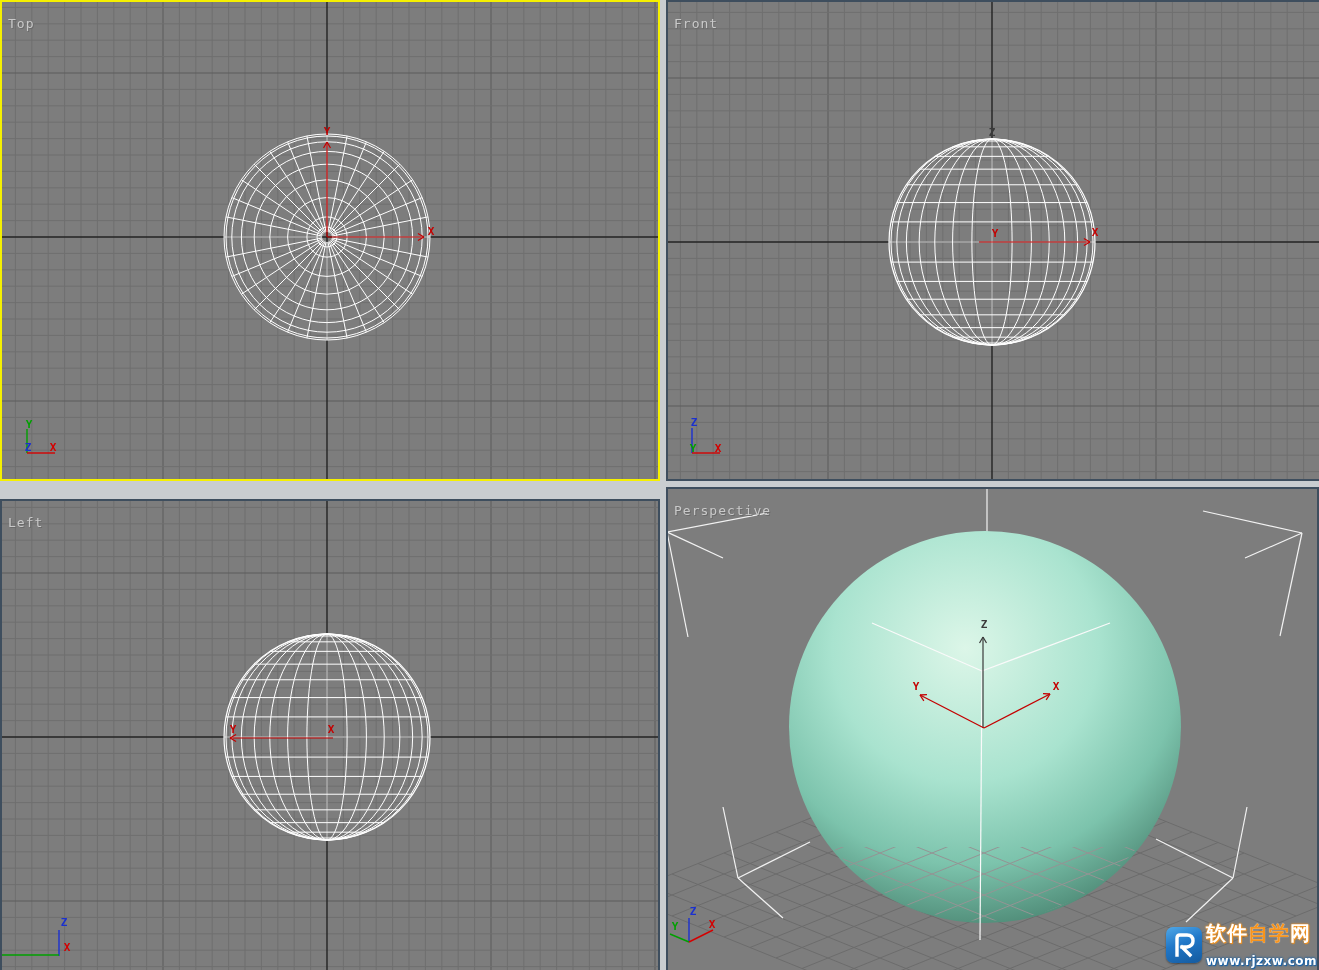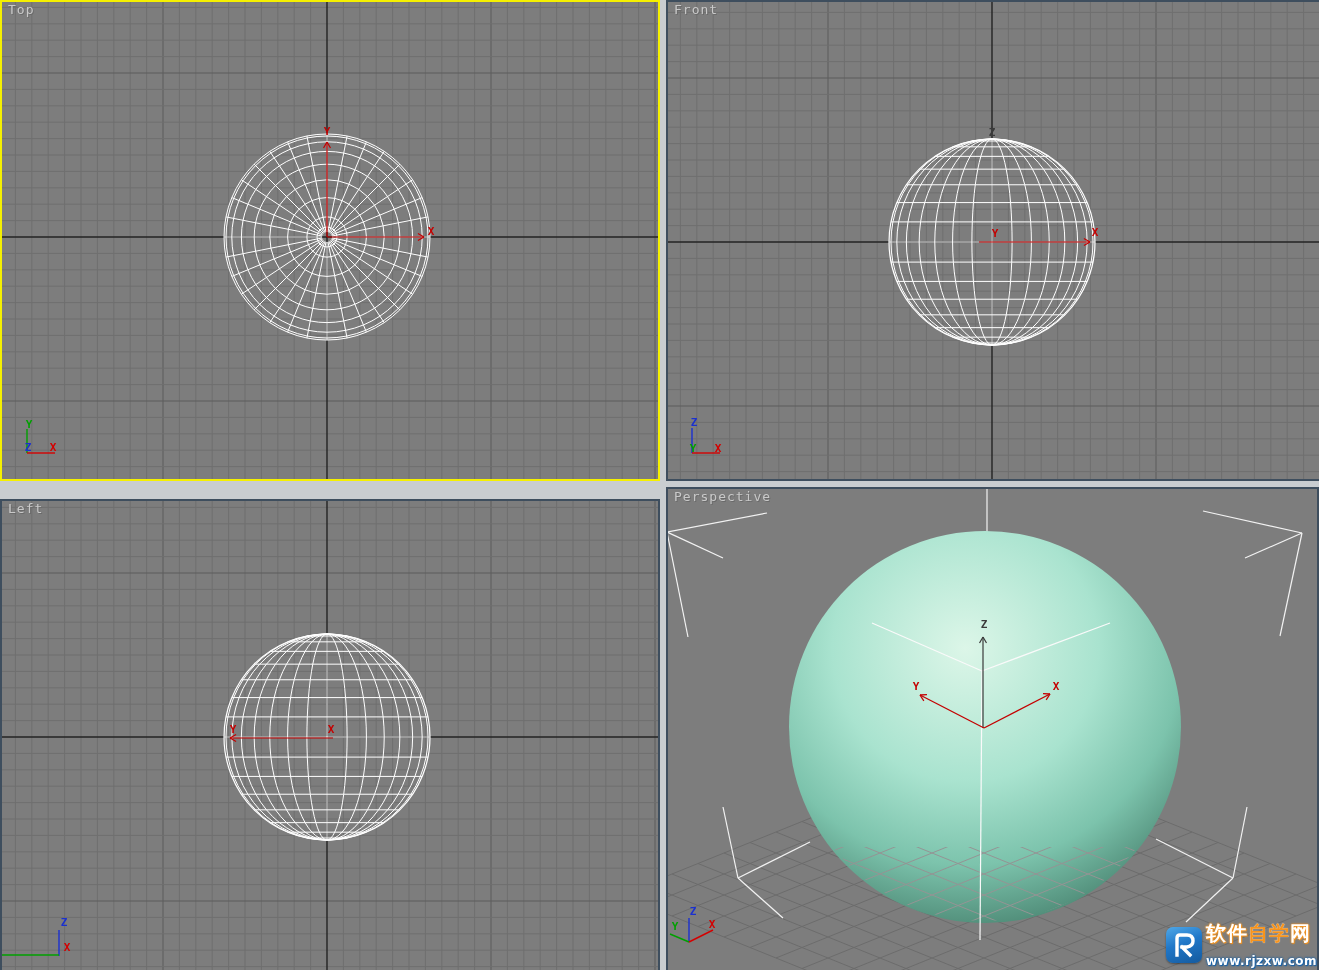--- a/index.html
+++ b/index.html
@@ -6,21 +6,21 @@
   #app{position:relative;width:1319px;height:970px;background:var(--splitter,#C9CDD0);overflow:hidden;
        font-family:"DejaVu Sans Mono","Liberation Mono",monospace;}
   .vp{position:absolute;box-sizing:border-box;border:2px solid var(--frame,#3E4E5E);
       background:var(--vpbg,#7D7D7D);overflow:hidden;}
   .vp.active{border-color:var(--active,#F5F000);}
   .vp svg{position:absolute;left:-2px;top:-2px;display:block;}
   #vp-top{left:0;top:0;width:660px;height:481px;}
   #vp-front{left:666px;top:0;width:684px;height:481px;}
   #vp-left{left:0;top:487px;width:660px;height:483px;margin-top:12px;}
   #vp-persp{left:666px;top:487px;width:653px;height:489px;}
-  .vp-label{position:absolute;left:6px;top:0;color:#C9C9C9;font:13px "DejaVu Sans Mono",monospace;
+  .vp-label{position:absolute;left:6px;top:14px;color:#C9C9C9;font:13px "DejaVu Sans Mono",monospace;
             letter-spacing:1px;text-shadow:1px 1px 0 #6a6a6a;}
   .axl{position:absolute;font:bold 11px "DejaVu Sans Mono",monospace;line-height:1;
        transform:translate(-50%,-50%);pointer-events:none;}
   .c-red{color:var(--axred,#D40000);}
   .c-green{color:var(--axgreen,#00A000);}
   .c-blue{color:var(--axblue,#1A30D0);}
   .c-dark{color:var(--axdark,#3A3A3A);}
   .c-gred{color:var(--gizred,#C40000);}
   
   .watermark{position:absolute;right:2px;bottom:3px;display:flex;align-items:center;gap:4px;z-index:50;}

